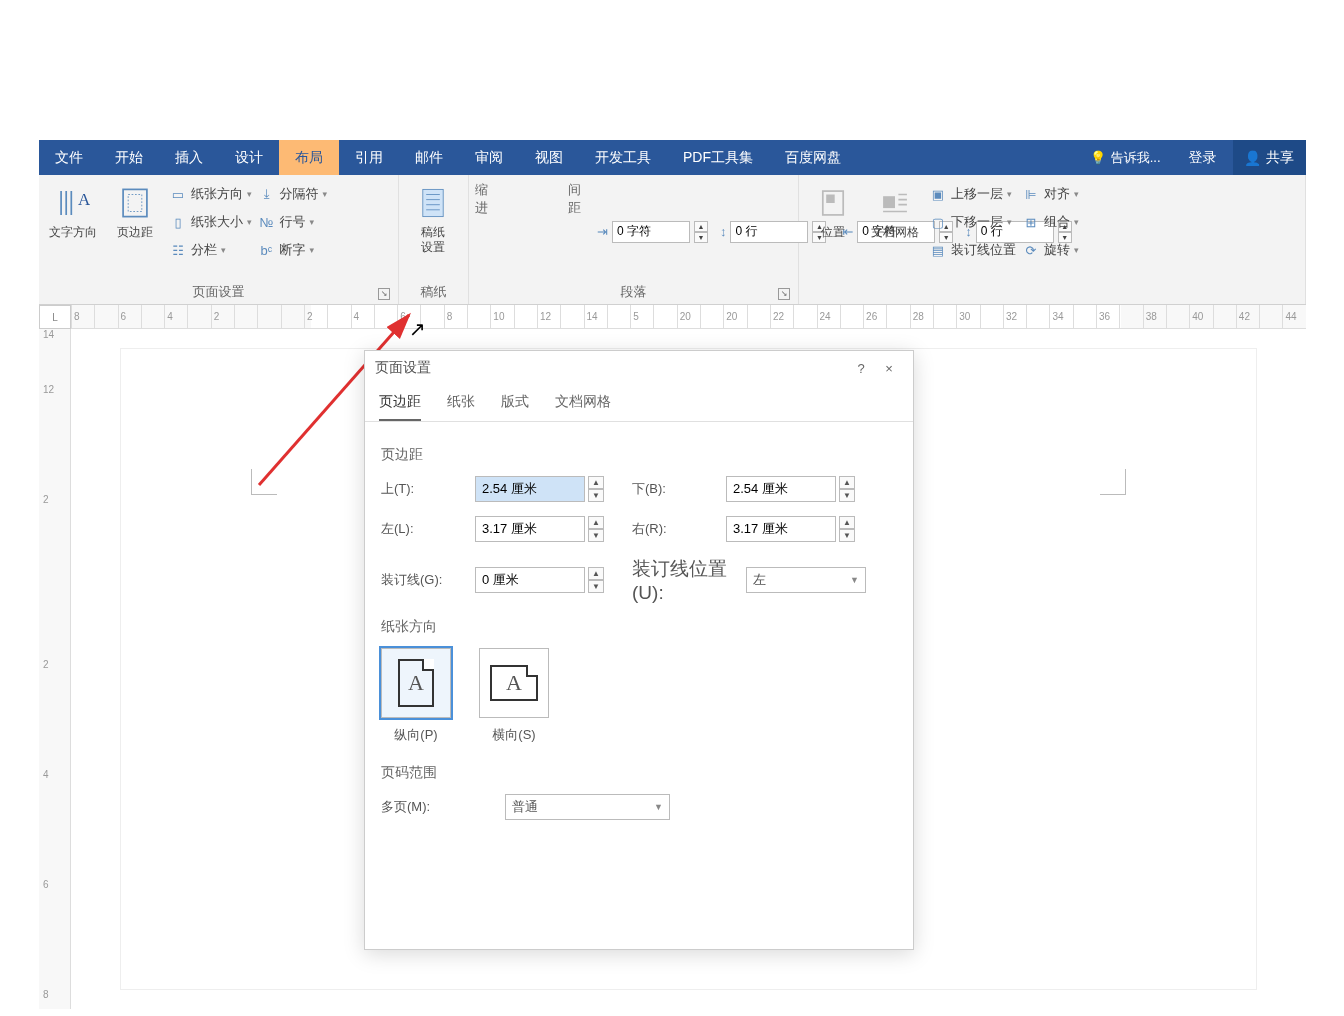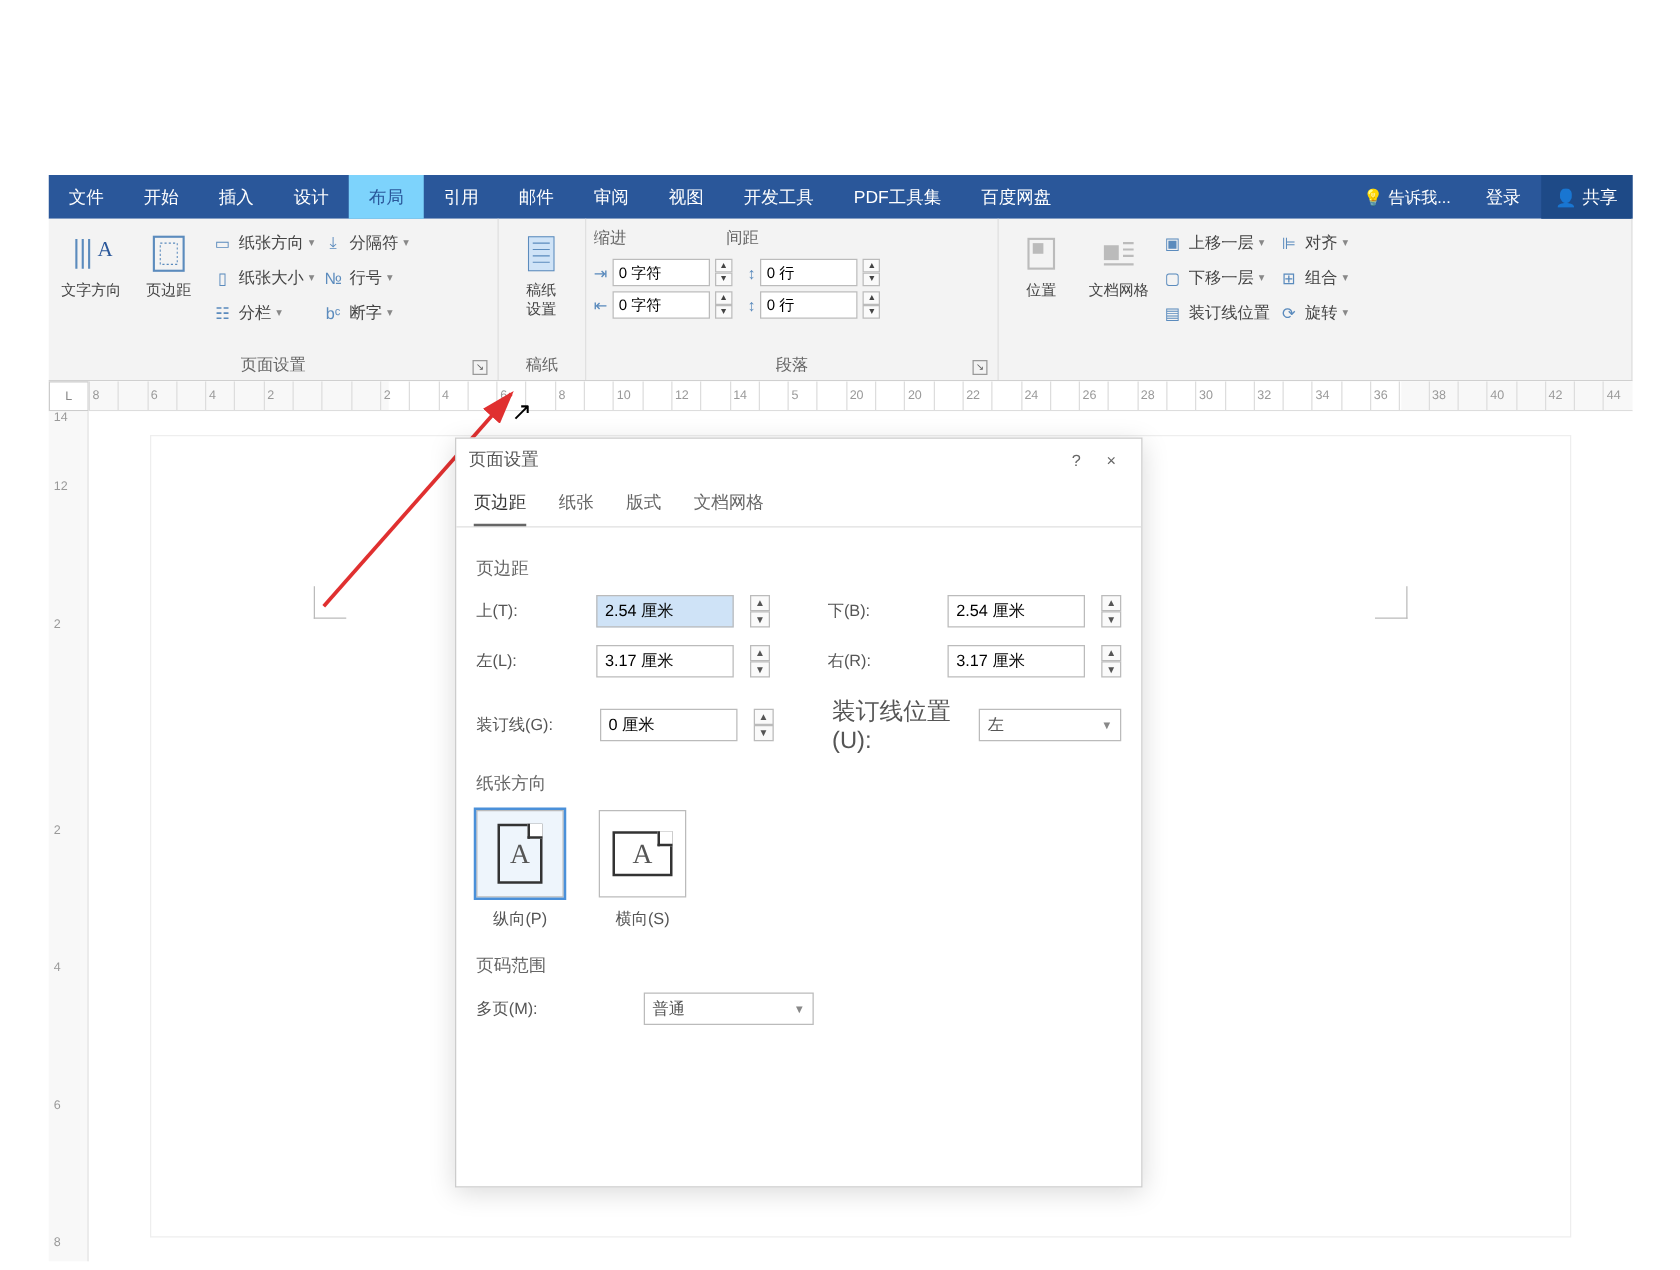--- a/index.html
+++ b/index.html
@@ -2,21 +2,21 @@
 <html><head>
 <meta charset="utf-8">
 <style>
   * { box-sizing: border-box; margin: 0; padding: 0; }
   body { font-family: "Microsoft YaHei", SimSun, sans-serif; font-size: 13px; background: #fff; overflow: hidden; width: 1344px; height: 1016px; position: relative; }
   .app { position: absolute; top: 140px; left: 39px; right: 38px; height: 860px; background: #fff; }
 
   
   .ribbon-tabs { display: flex; align-items: stretch; height: 35px; background: #2a579a; color: #fff; font-size: 14px; }
   .ribbon-tab { padding: 0 16px; display: flex; align-items: center; cursor: default; white-space: nowrap; }
-  .ribbon-tab.active { background: #7dd3fc; color: #2a579a; }
+  .ribbon-tab.active { background: #fdba74; color: #2a579a; }
   .ribbon-spacer { flex: 1; }
   .tellme { display: flex; align-items: center; gap: 4px; padding: 0 12px; font-size: 13px; }
   .share { display: flex; align-items: center; gap: 4px; padding: 0 12px; background: #1e4a87; }
 
   
   .ribbon { display: flex; height: 130px; background: #f3f3f3; border-bottom: 1px solid #d0d0d0; color: #444; }
   .group { display: flex; flex-direction: column; border-right: 1px solid #e0e0e0; padding: 4px 6px 2px; }
   .group-body { flex: 1; display: flex; align-items: flex-start; gap: 6px; }
   .group-label { text-align: center; font-size: 13px; color: #666; height: 20px; line-height: 20px; position: relative; }
   .group-launcher { position: absolute; right: 2px; bottom: 2px; width: 12px; height: 12px; border: 1px solid #999; font-size: 8px; line-height: 10px; text-align: center; color: #666; }
@@ -54,21 +54,21 @@
   
   .dialog { position: absolute; top: 210px; left: 325px; width: 550px; height: 600px; background: #fff; border: 1px solid #ccc; box-shadow: 0 4px 20px rgba(0,0,0,.15); }
   .dlg-title { display: flex; align-items: center; height: 34px; padding: 0 10px; font-size: 14px; color: #555; }
   .dlg-title .sp { flex: 1; }
   .dlg-title .ctrl { width: 28px; text-align: center; font-size: 13px; color: #666; }
   .dlg-tabs { display: flex; gap: 26px; padding: 8px 14px 0; border-bottom: 1px solid #e0e0e0; font-size: 14px; color: #666; }
   .dlg-tab { padding-bottom: 8px; }
   .dlg-tab.active { color: #333; border-bottom: 2px solid #666; }
   .dlg-body { padding: 14px 16px; color: #555; font-size: 14px; }
   .sect-head { margin: 10px 0 12px; font-size: 14px; color: #666; }
-  .form-row { display: flex; align-items: center; gap: 14px; margin-bottom: 14px; }
+  .form-row { display: flex; align-items: center; gap: 4px; margin-bottom: 14px; }
   .form-lbl { width: 90px; font-size: 13px; }
   .form-lbl2 { width: 110px; font-size: 19px; }
   .spin2-input { width: 110px; height: 26px; border: 1px solid #bbb; padding: 0 6px; font-size: 13px; }
   .spin2-input.sel { background: #cfe3f7; }
   .spin2-btns { display: flex; flex-direction: column; margin-left:-1px; }
   .spin2-btns span { width: 16px; height: 13px; border: 1px solid #bbb; font-size: 8px; line-height: 11px; text-align: center; background: #fafafa; }
   .gap { width: 20px; }
   .dd-field { width: 120px; height: 26px; border: 1px solid #bbb; display: flex; align-items: center; padding: 0 6px; font-size: 13px; justify-content: space-between; }
   .dd-field .car { font-size: 9px; color: #888; }
   .orient-row { display: flex; gap: 28px; margin-top: 6px; }
@@ -180,21 +180,21 @@
               </svg>
             </div>
           <div class="lbl" style="white-space:pre-line">稿纸
 设置</div>
         </div>
       </div>
       <div class="group-label">稿纸</div>
     </div>
 
     <div class="group" style="width:330px">
-      <div class="group-body" style="flex-direction:column;gap:4px;align-items:stretch;padding-top:2px">
+      <div class="group-body" style="flex-direction:row;gap:16px;align-items:stretch;padding-top:2px">
         <div style="display:flex;gap:80px;font-size:13px;color:#666;margin-bottom:4px">
           <span>缩进</span>
           <span>间距</span>
         </div>
         <div style="display:flex;gap:12px">
           <div class="spin-field">
             <span class="glyph" style="color:#5b8bbd">⇥</span>
             <input class="spin-input" value="0 字符" style="">
             <div class="spin-btns">
                 <span>▲</span>
@@ -457,21 +457,21 @@
           <div class="orient-box">
               <div class="orient-page land">A</div>
             </div>
           <div class="orient-lbl">横向(S)</div>
         </div>
       </div>
 
       <div class="sect-head" style="margin-top:20px">页码范围</div>
       <div class="form-row">
         <div class="form-lbl" style="width:120px">多页(M):</div>
-        <div class="dd-field" style="width:136px">
+        <div class="dd-field" style="width:165px">
             <span>普通</span>
             <span class="car">▼</span>
           </div>
       </div>
     </div>
   </div>
 
 </div>
 
 </body></html>

